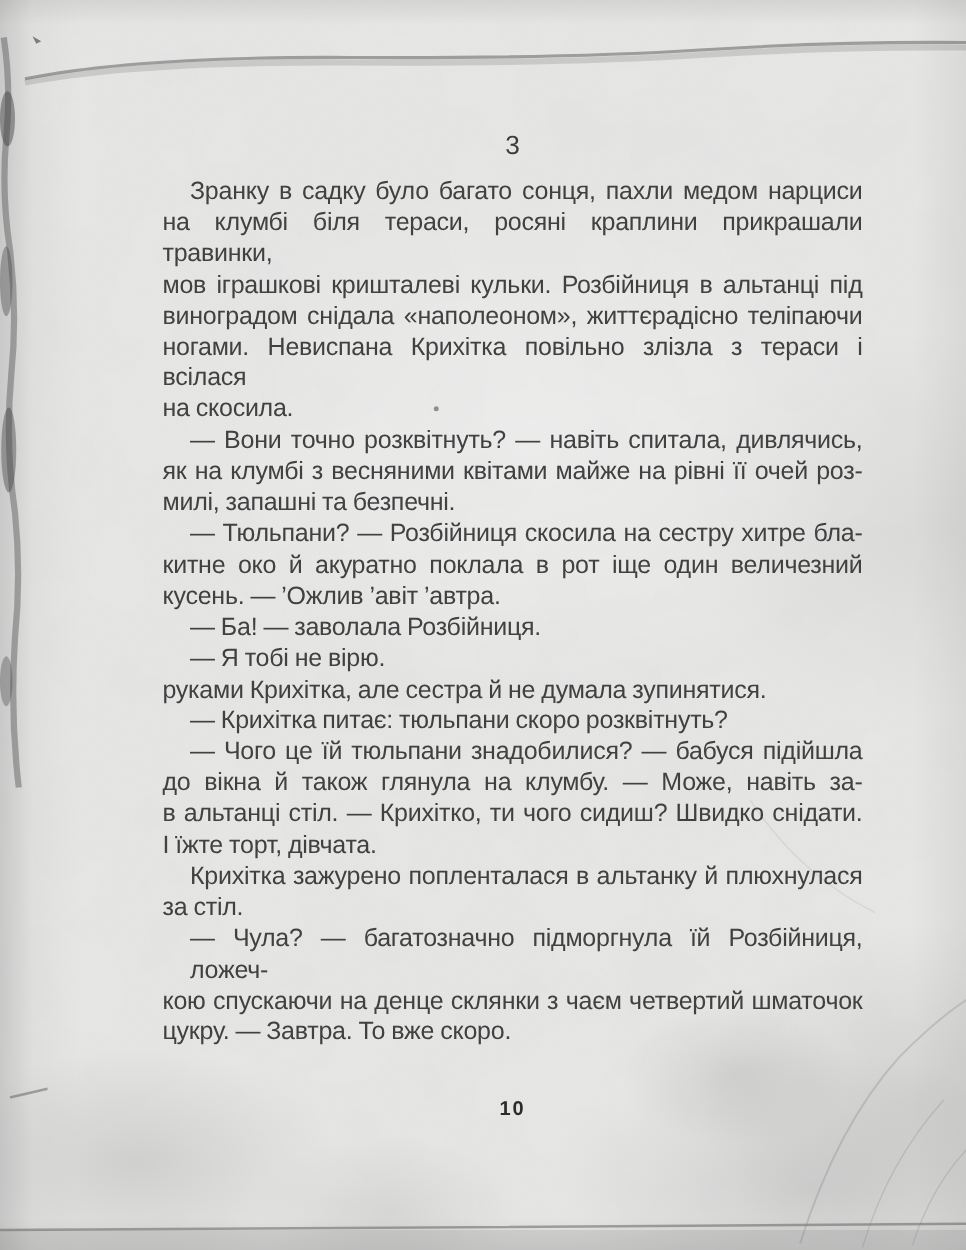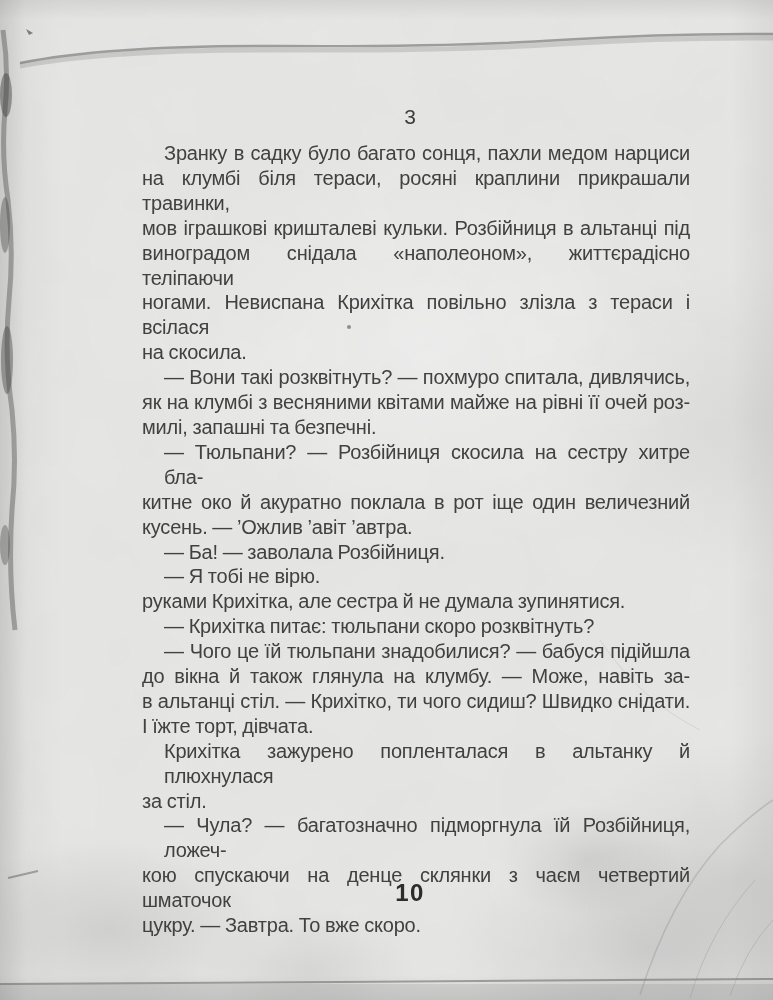--- a/index.html
+++ b/index.html
@@ -43,36 +43,35 @@
     line-height: 27px;
     margin-bottom: 11px;
     color: #3c3c3c;
   }
   .text-block {
     font-size: 20px;
     line-height: 24.9px;
     letter-spacing: -0.2px;
     word-spacing: -0.5px;
     color: #414141;
-    margin-left: 12px;
   }
   .line {
     text-align: justify;
     text-align-last: justify;
     text-justify: inter-word;
     white-space: normal;
   }
   .line.first { padding-left: 22px; }
   .line.last  { text-align-last: left; }
   .page-number {
     position: absolute;
     left: 130px; top: 879px;
     width: 560px;
     text-align: center;
-    font-size: 24px;
+    font-size: 16px;
     font-weight: 600;
     letter-spacing: 1.5px;
     color: #2c2c2c;
   }
 </style>
 </head>
 <body>
 
 <div class="page">
 
@@ -115,21 +114,21 @@
 
   <div class="content">
     <div class="chapter-number">3</div>
     <div class="text-block">
         <div class="line first">Зранку в садку було багато сонця, пахли медом нарциси</div>
         <div class="line">на клумбі біля тераси, росяні краплини прикрашали травинки,</div>
         <div class="line">мов іграшкові кришталеві кульки. Розбійниця в альтанці під</div>
         <div class="line">виноградом снідала «наполеоном», життєрадісно теліпаючи</div>
         <div class="line">ногами. Невиспана Крихітка повільно злізла з тераси і всілася</div>
         <div class="line last">на скосила.</div>
-        <div class="line first">— Вони такі розквітнуть? — похмуро спитала, дивлячись,</div>
+        <div class="line first">— Вони точно розквітнуть? — навіть спитала, дивлячись,</div>
         <div class="line">як на клумбі з весняними квітами майже на рівні її очей роз-</div>
         <div class="line last">милі, запашні та безпечні.</div>
         <div class="line first">— Тюльпани? — Розбійниця скосила на сестру хитре бла-</div>
         <div class="line">китне око й акуратно поклала в рот іще один величезний</div>
         <div class="line last">кусень. — ’Ожлив ’авіт ’автра.</div>
         <div class="line first last">— Ба! — заволала Розбійниця.</div>
         <div class="line first last">— Я тобі не вірю.</div>
         <div class="line last">руками Крихітка, але сестра й не думала зупинятися.</div>
         <div class="line first last">— Крихітка питає: тюльпани скоро розквітнуть?</div>
         <div class="line first">— Чого це їй тюльпани знадобилися? — бабуся підійшла</div>

